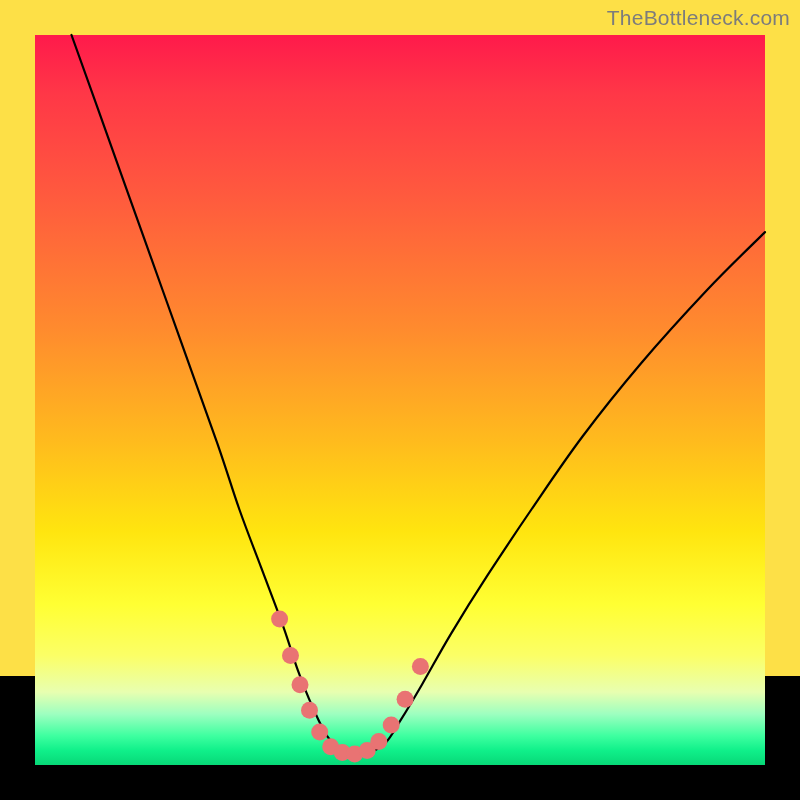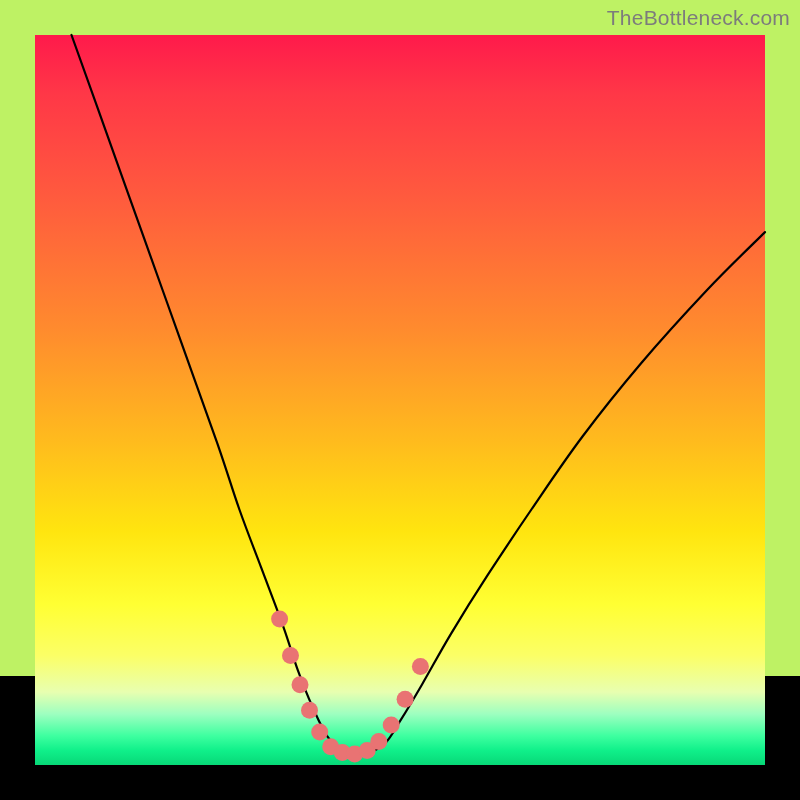--- a/index.html
+++ b/index.html
@@ -10,21 +10,21 @@
     background: #000;
     overflow: hidden;
     font-family: Arial, Helvetica, sans-serif;
   }
   .frame {
     position: absolute;
     left: 0;
     top: 0;
     width: 800px;
     height: 676px;
-    background: #bef264;
+    background: #fde047;
   }
   .plot-area {
     position: absolute;
     left: 35px;
     top: 35px;
     width: 730px;
     height: 730px;
     
     background: linear-gradient(
       to bottom,

